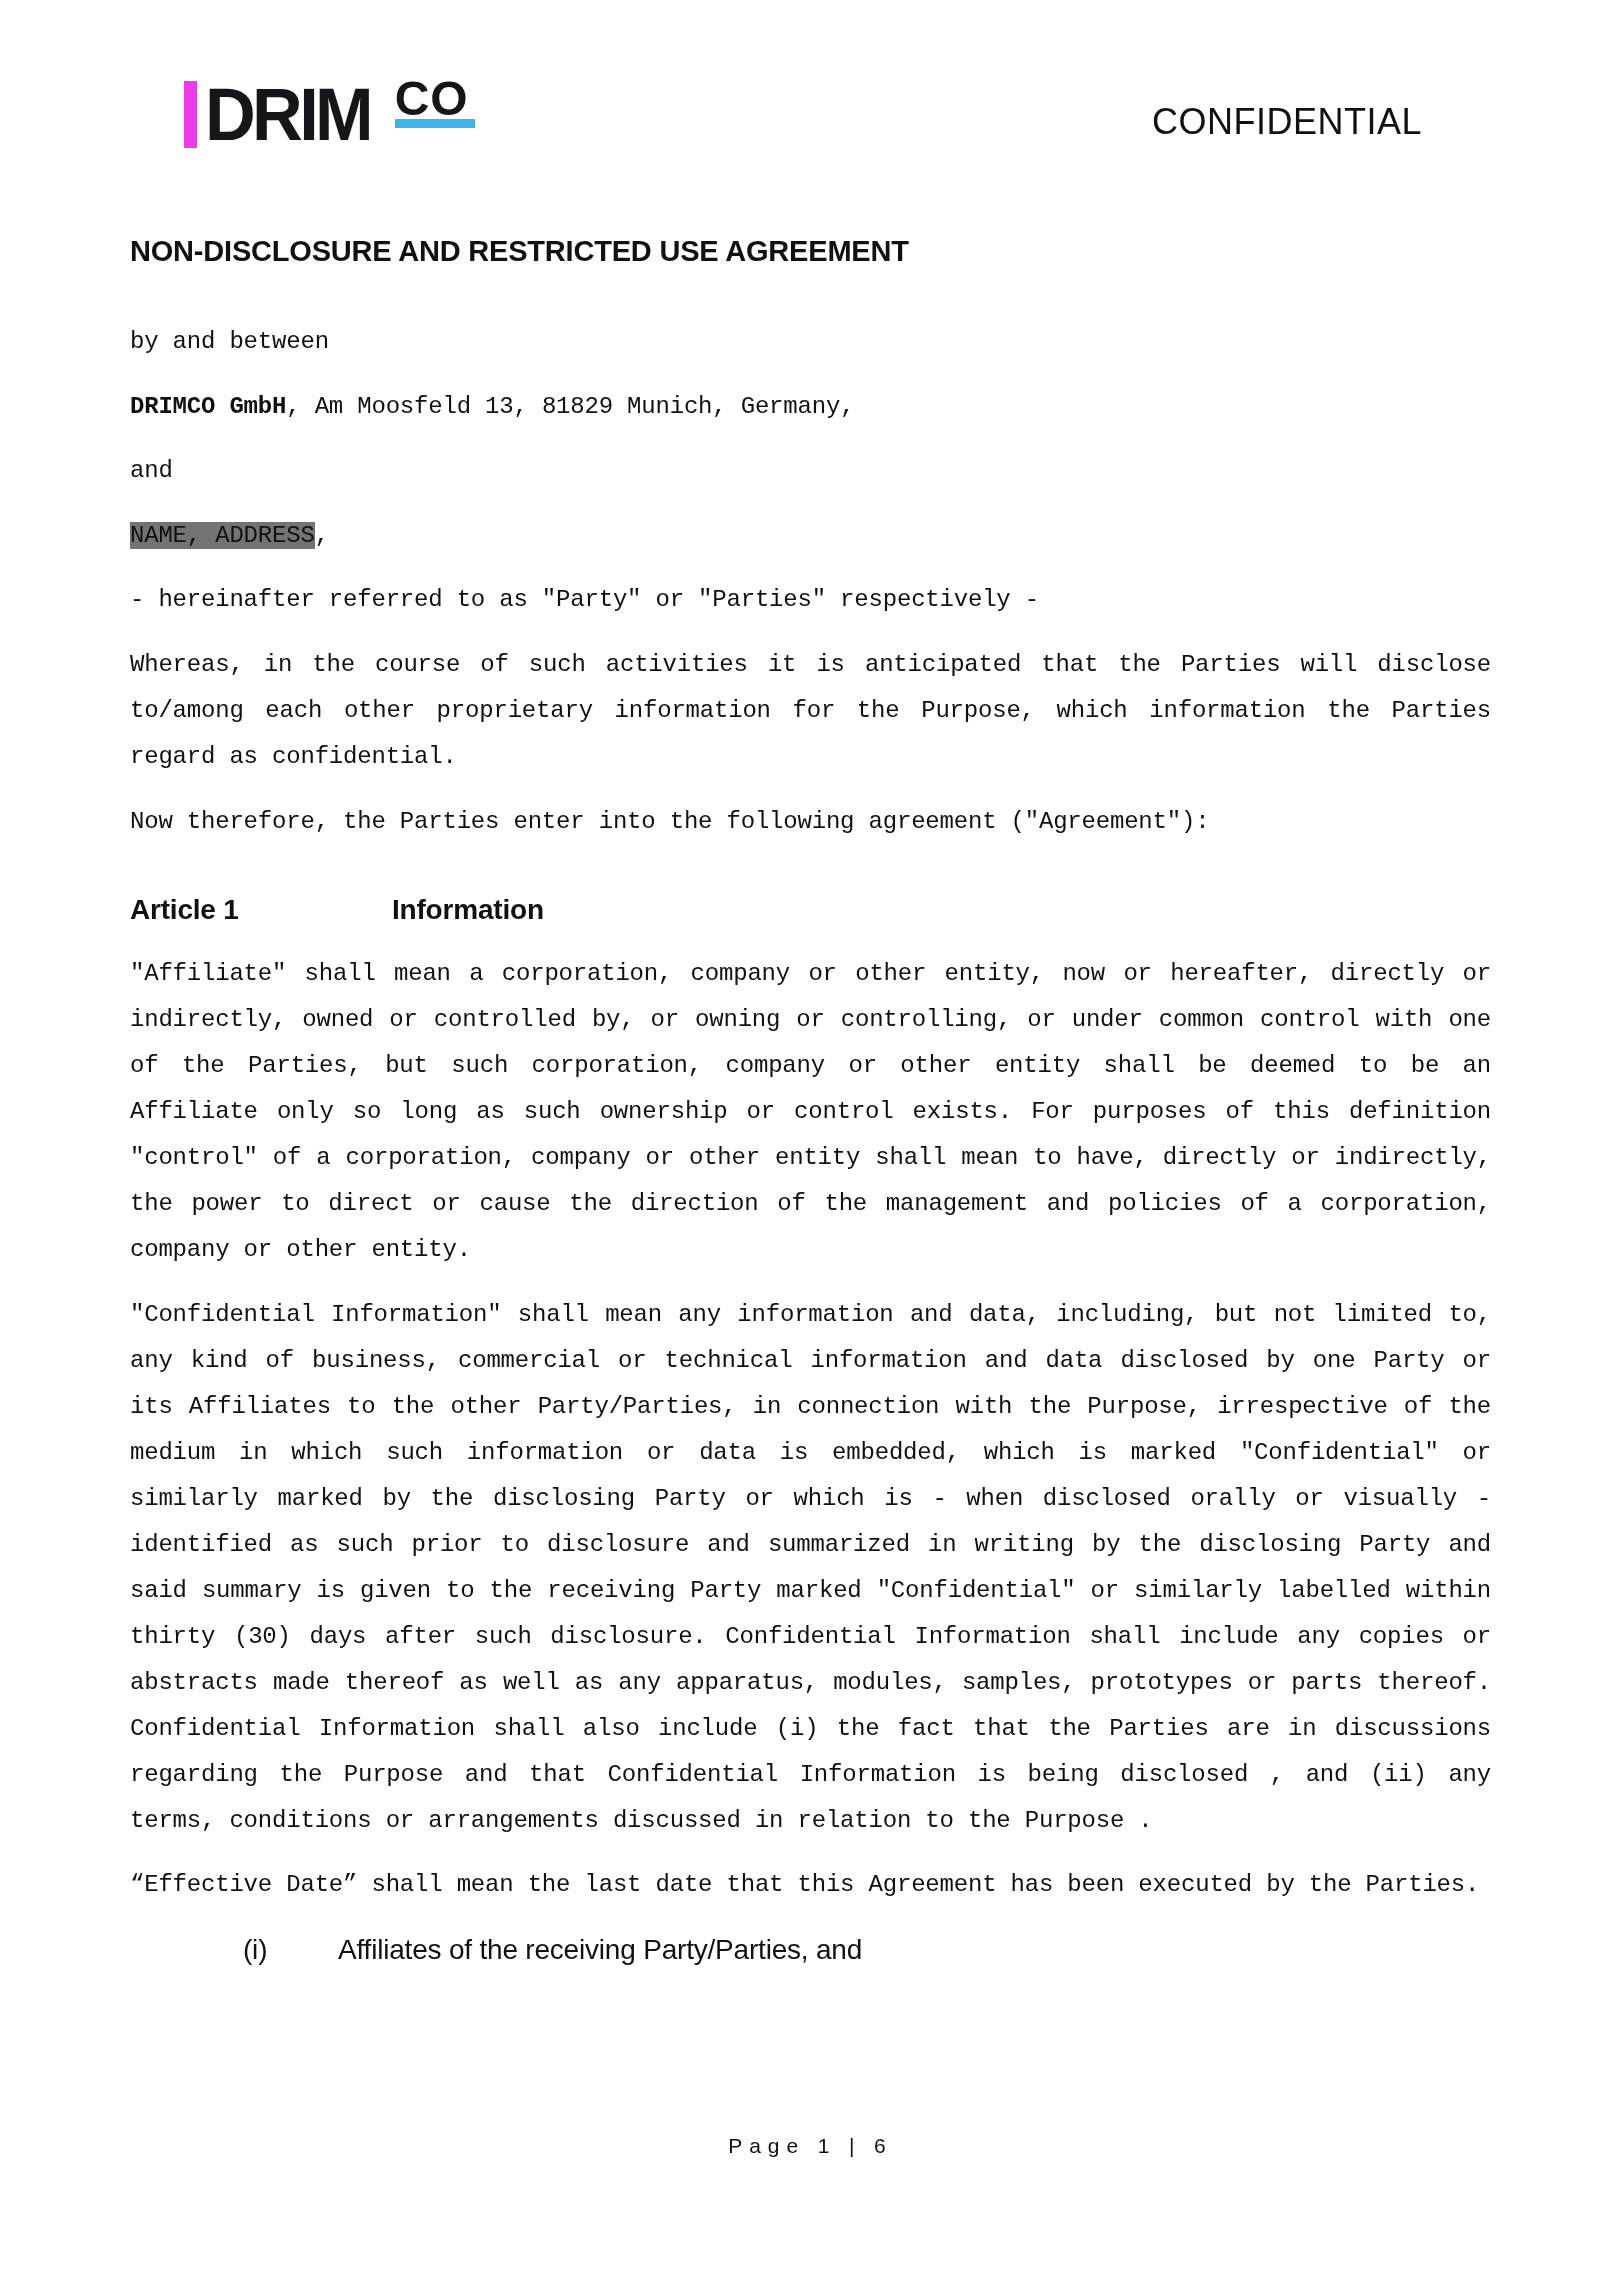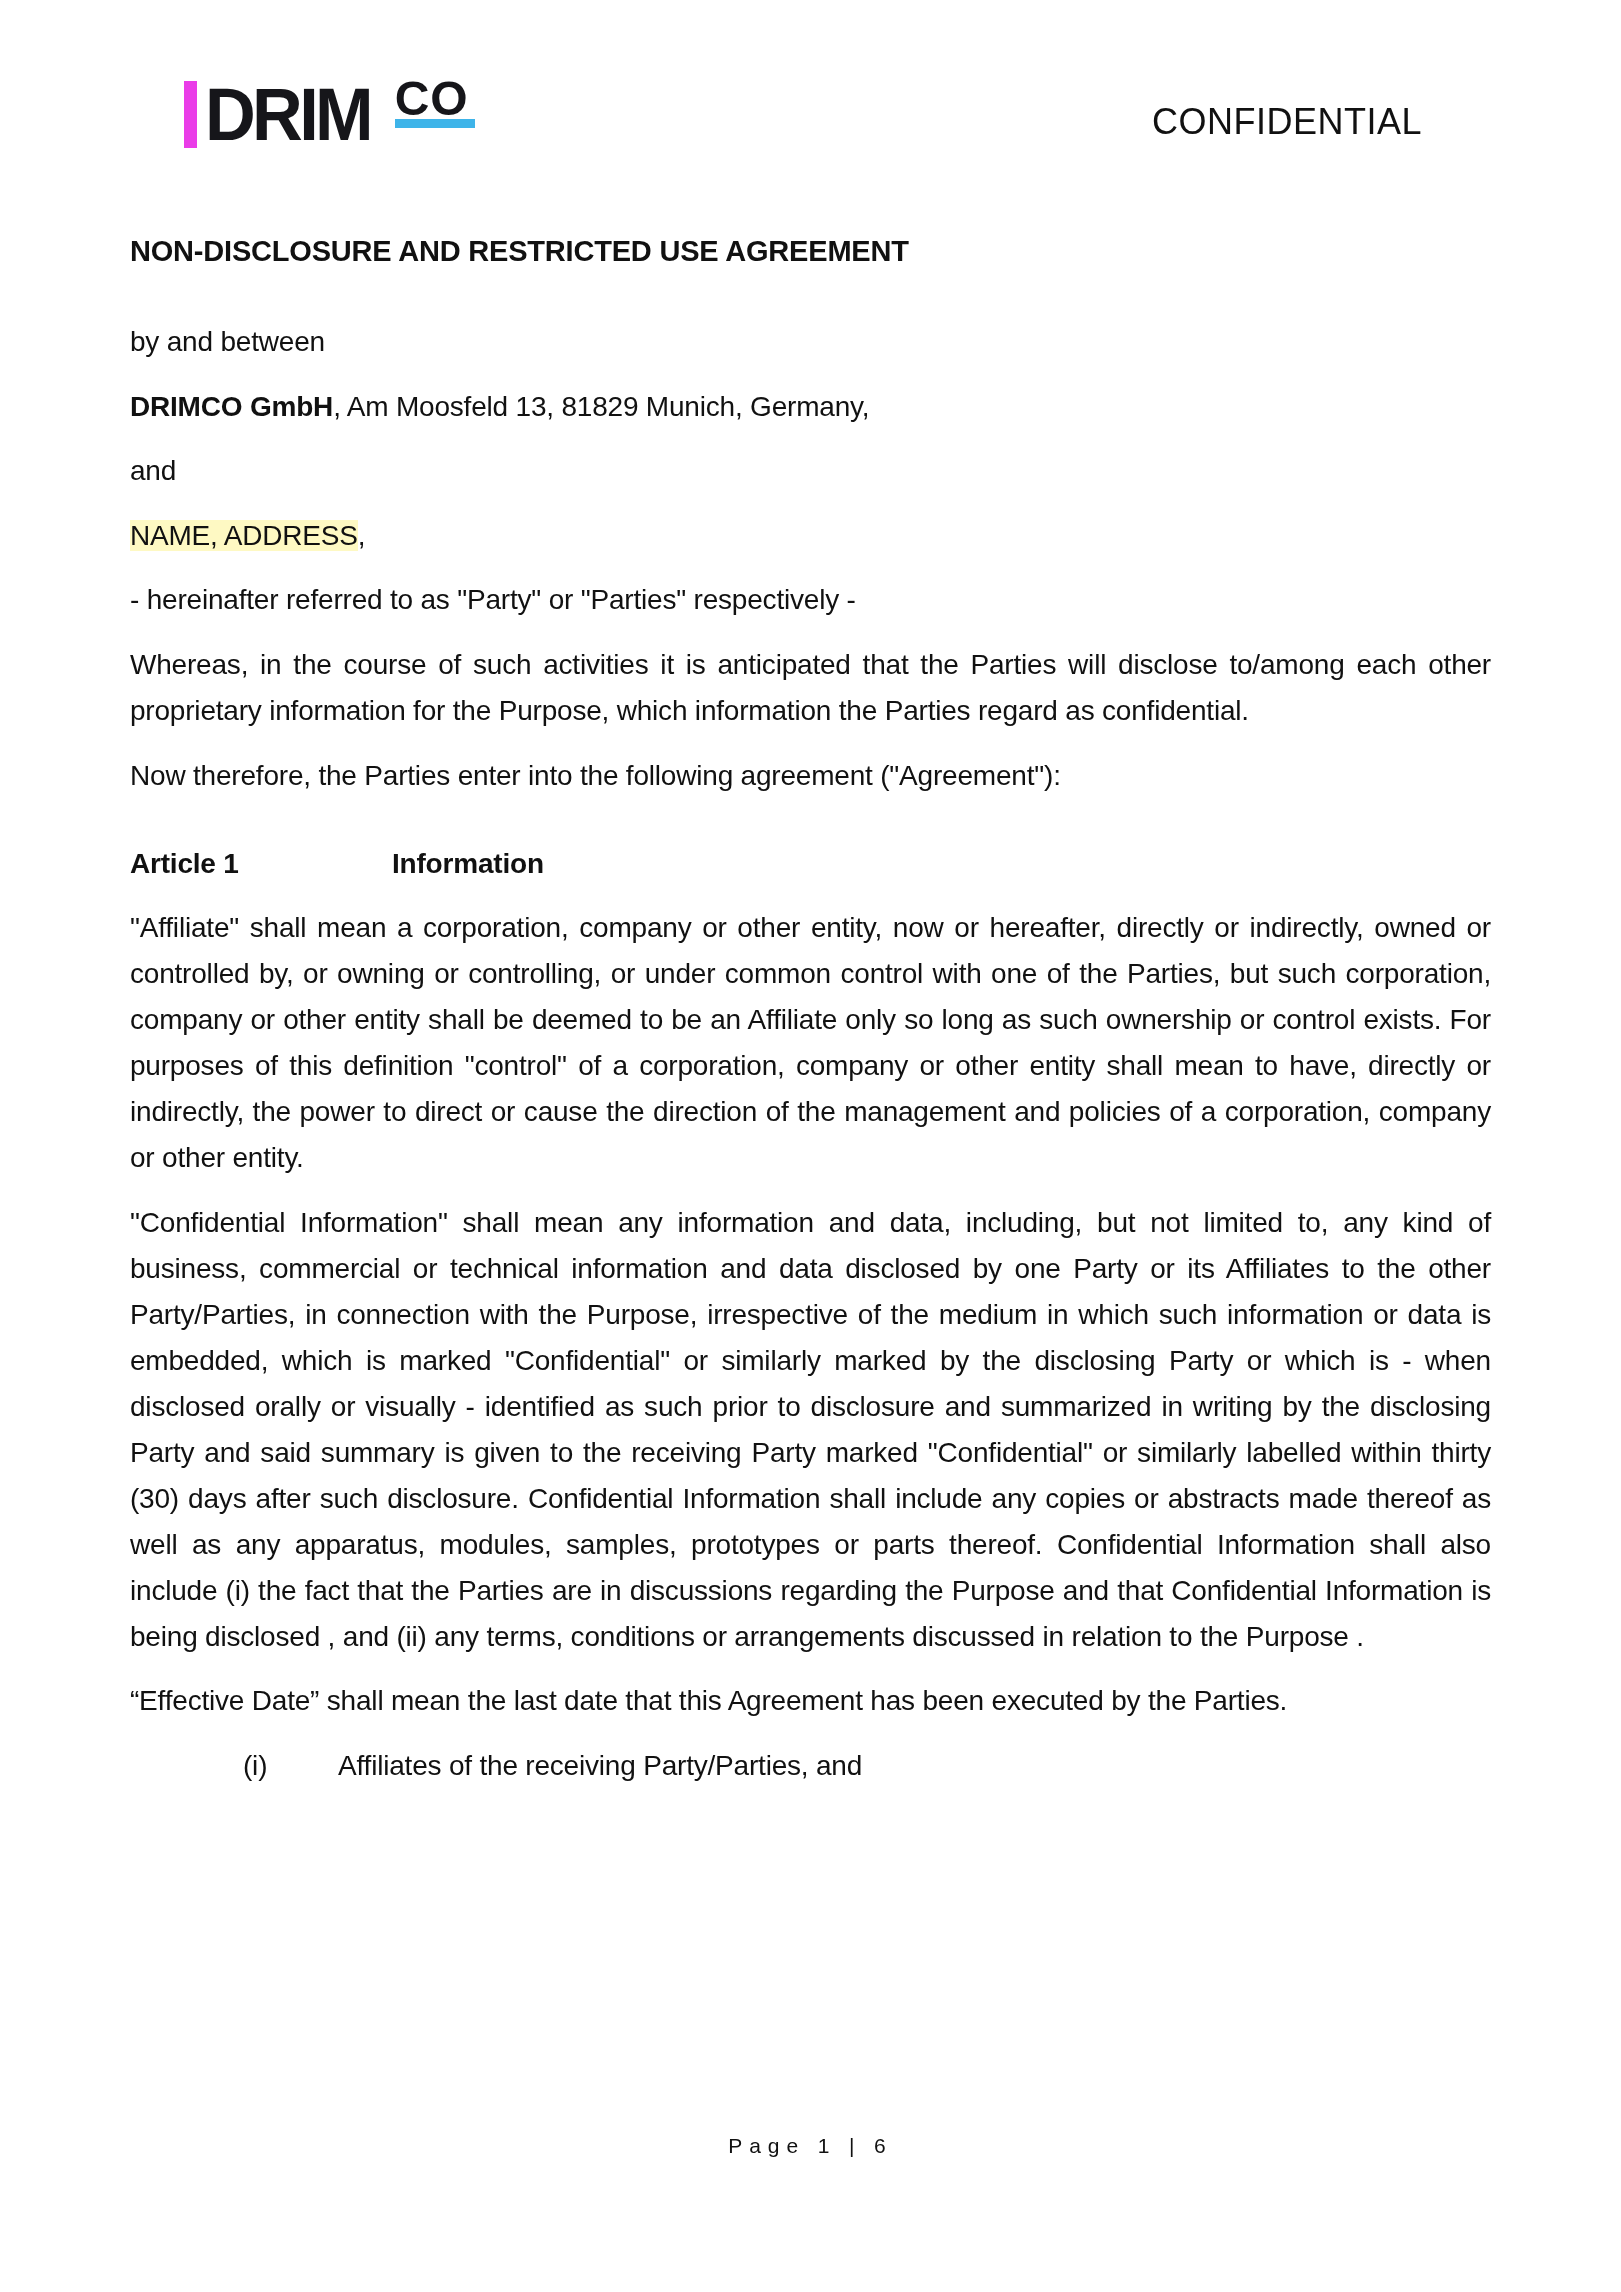--- a/index.html
+++ b/index.html
@@ -73,27 +73,28 @@
 
   
   .doc-title {
     font-size:29px;
     font-weight:bold;
     line-height:46px;
     letter-spacing:-0.2px;
     margin:78px 0 45px 0;
   }
   .doc p {
-    font-size:28px;
+    font-size:24px;
     line-height:46px;
     letter-spacing:-0.2px;
     margin:0 0 18.6px 0;
+    font-family:Liberation Mono, monospace;
   }
   .justify { text-align:justify; }
-  .hl { background:#fef9c3; }
+  .hl { background:#737373; }
   .b  { font-weight:bold; }
 
   .article-heading {
     font-size:28px;
     line-height:46px;
     font-weight:bold;
     letter-spacing:-0.2px;
     margin:42px 0 18.6px 0;
   }
   .art-num { display:inline-block; width:262px; }

